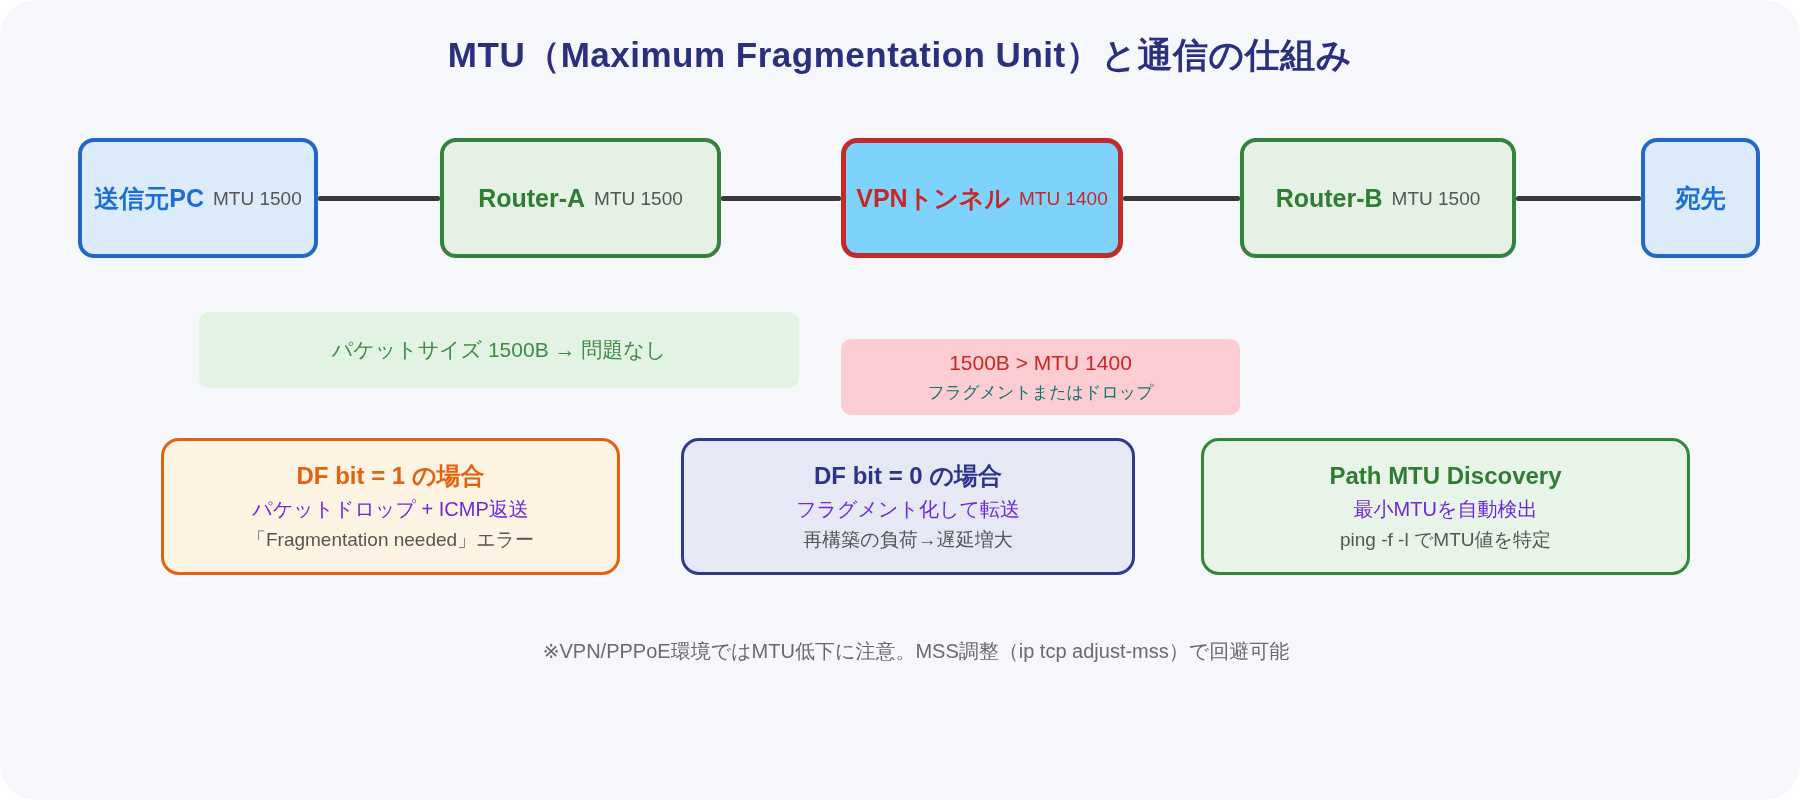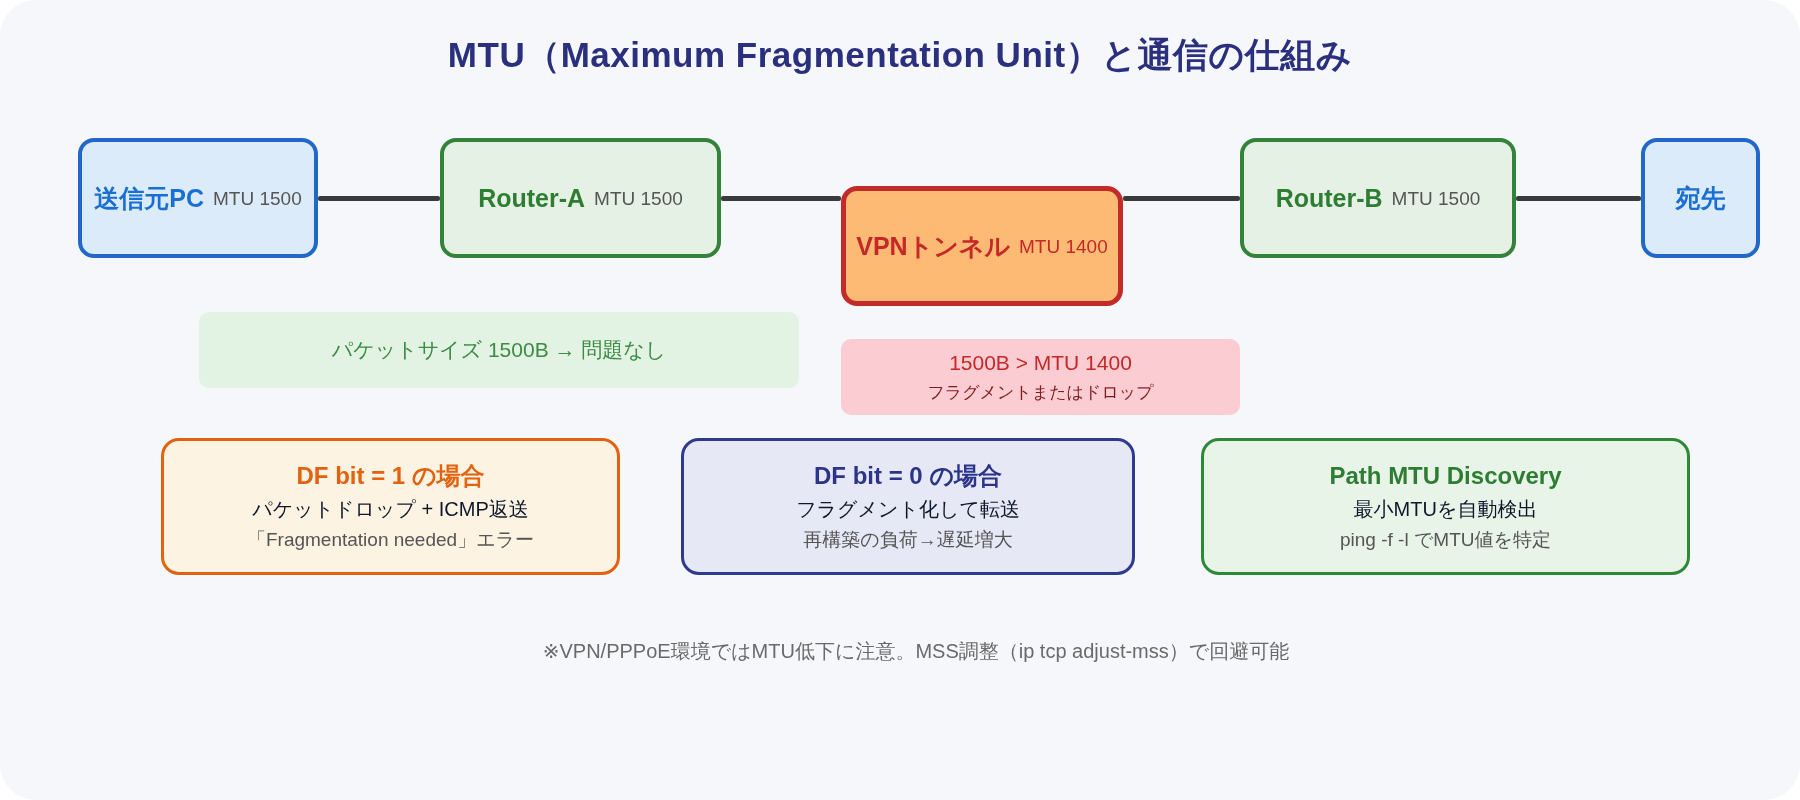--- a/index.html
+++ b/index.html
@@ -18,44 +18,44 @@
     border-radius:16px;display:flex;flex-direction:row;
     align-items:center;justify-content:center;gap:9px;
   }
   .node-label{font-size:25px;font-weight:bold;line-height:1;}
   .node-sub{font-size:19px;color:#555;line-height:1;}
   .node-sub:empty{display:none;}
   .node-blue{background:#dcebfa;border:4px solid #2268c8;}
   .node-blue .node-label{color:#1a6fd4;}
   .node-green{background:#e4f1e4;border:4px solid #35823a;}
   .node-green .node-label{color:#2e7d32;}
-  .node-red{background:#fdba74;border:5px solid #c32b2b;margin-top:48px;}
+  .node-red{background:#7dd3fc;border:5px solid #c32b2b;}
   .node-red .node-label{color:#c62828;}
   .node-red .node-sub{color:#c62828;}
   .connector{
     position:absolute;top:196px;height:5px;background:#3a3a3a;border-radius:2px;
   }
   
   .note{
     position:absolute;top:312px;height:76px;border-radius:10px;
     display:flex;flex-direction:column;align-items:center;justify-content:center;gap:6px;
   }
   .note-green{background:#e2f3e3;}
   .note-green .note-main{font-size:21px;color:#3d8b44;}
   .note-red{background:#fbccd1;margin-top:27px;}
   .note-red .note-main{font-size:21px;color:#c62828;}
-  .note-red .note-sub2{font-size:17px;color:#7f1d1d;}
+  .note-red .note-sub2{font-size:17px;color:#0f766e;}
   
   .card{
     position:absolute;top:438px;height:137px;box-sizing:border-box;
     border-radius:18px;display:flex;flex-direction:column;
     align-items:center;justify-content:center;gap:11px;
   }
   .card-title{font-size:24px;font-weight:bold;line-height:1;}
-  .card-line1{font-size:20px;color:#0f172a;line-height:1;}
+  .card-line1{font-size:20px;color:#6d28d9;line-height:1;}
   .card-line2{font-size:19px;color:#555;line-height:1;}
   .card-orange{background:#fdf3e2;border:3px solid #e2620f;}
   .card-orange .card-title{color:#e2620f;}
   .card-navy{background:#e6e8f6;border:3px solid #2f3a8e;}
   .card-navy .card-title{color:#2b3489;}
   .card-green{background:#e9f4e9;border:3px solid #2f8738;}
   .card-green .card-title{color:#2e7d32;}
   
   .footnote{
     position:absolute;top:638px;left:0;width:100%;text-align:center;

